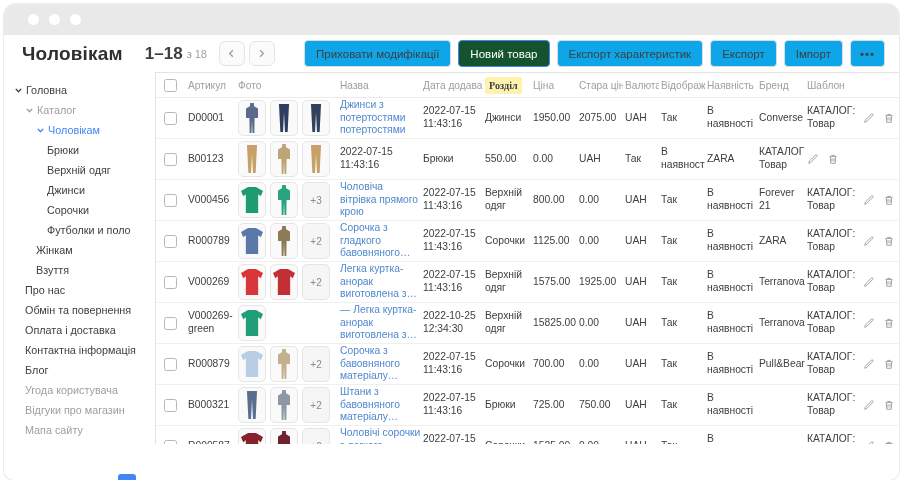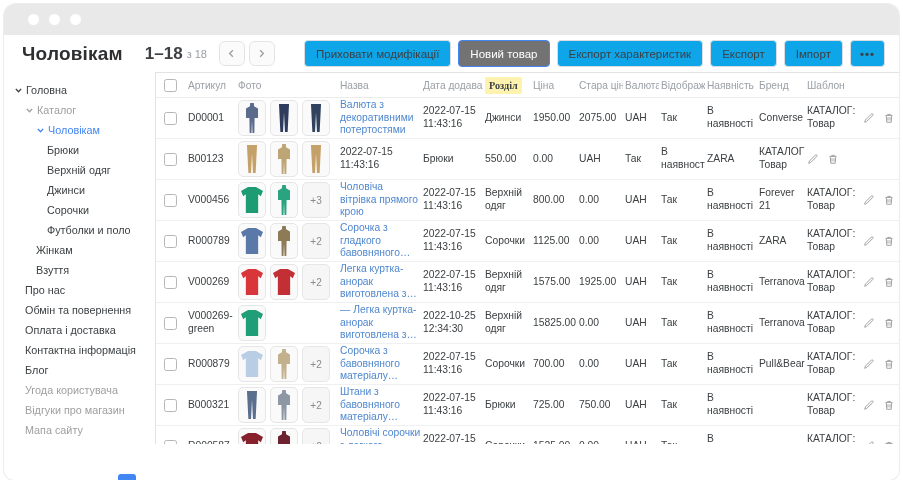--- a/index.html
+++ b/index.html
@@ -16,21 +16,21 @@
   .title { font-size:19px; font-weight:600; color:#2d2f31; letter-spacing:.2px; }
   .pagination { display:flex; align-items:center; margin-left:22px; gap:4px; }
   .pg-range { font-size:17px; font-weight:700; color:#3c4043; }
   .pg-of { font-size:11px; color:#9aa0a6; margin-right:8px; }
   .pg-btn { width:26px; height:25px; border:1px solid #e4e4e4; background:#fbfbfb; border-radius:6px;
     display:flex; align-items:center; justify-content:center; color:#9aa0a6; cursor:pointer; }
   .actions { margin-left:auto; display:flex; align-items:center; gap:7px; }
   .btn { height:27px; padding:0 11px; font-size:11.5px; color:#3c4043; background:#0ea5e9;
     border:1px solid #dadce0; border-radius:4px; cursor:pointer; white-space:nowrap;
     font-family:"Liberation Sans",sans-serif; }
-  .btn.primary { background:#737373; border-color:#4285f4; color:#fff; }
+  .btn.primary { background:#14532d; border-color:#4285f4; color:#fff; }
   .btn.more { font-weight:700; letter-spacing:1px; padding:0 9px; }
   
   .bodywrap { display:flex; height:372px; }
   .sidebar { width:151px; flex:none; padding-top:8px; overflow:hidden; }
   .side-item { display:flex; align-items:center; height:20px; font-size:10.8px; color:#3c4043; cursor:pointer; }
   .side-item .chev { width:9px; height:9px; margin-right:3px; flex:none; }
   .side-item.muted { color:#9e9e9e; }
   .side-item.active { color:#4285f4; }
   .main { flex:1; border-left:1px solid #e3e3e3; border-top:1px solid #e3e3e3; overflow:hidden; }
   
@@ -213,21 +213,21 @@
               <span class="thumb">
                 <span class="shape figure" style="background: rgb(90, 107, 140);"></span>
               </span>
               <span class="thumb">
                 <span class="shape pants" style="background: rgb(46, 61, 94);"></span>
               </span>
               <span class="thumb">
                 <span class="shape pants" style="background: rgb(49, 66, 95);"></span>
               </span>
             </span>
-    <span class="cell namelink">Валюта з декоративними потертостями</span>
+    <span class="cell namelink">Джинси з потертостями потертостями</span>
     <span class="cell"><span>2022-07-15</span><br><span>11:43:16</span></span>
     <span class="cell">Джинси</span>
     <span class="cell">1950.00</span>
     <span class="cell">2075.00</span>
     <span class="cell">UAH</span>
     <span class="cell">Так</span>
     <span class="cell">В наявності</span>
     <span class="cell">Converse</span>
     <span class="cell">КАТАЛОГ: Товар</span>
     <span class="rowicons">

